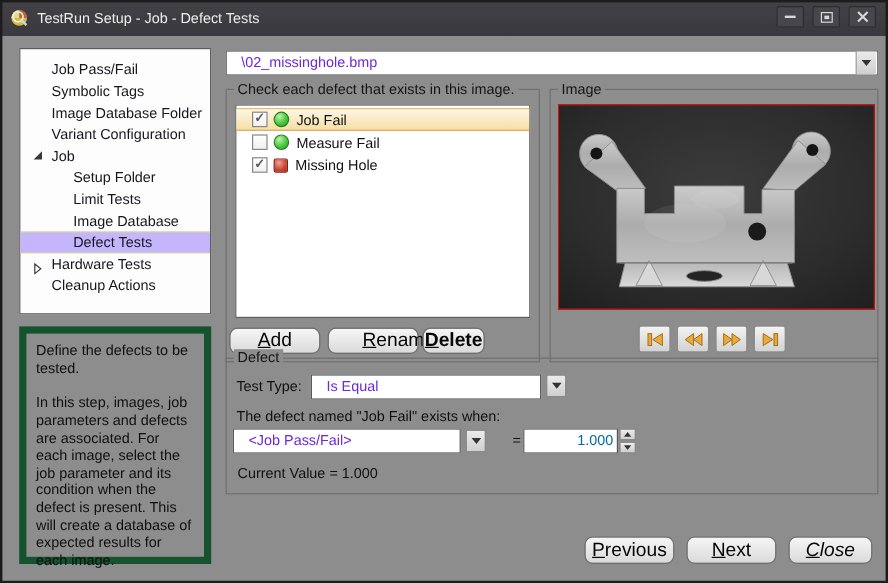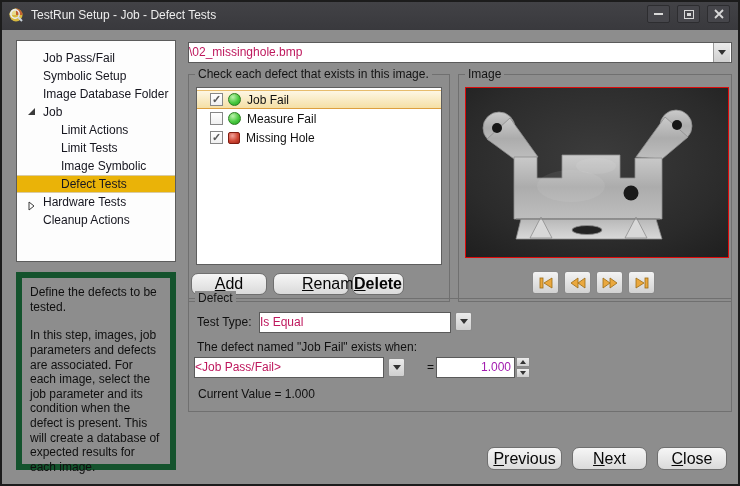--- a/index.html
+++ b/index.html
@@ -18,32 +18,32 @@
   .min-glyph { width:9px; height:2px; background:#d8d8d8; }
   .max-glyph { width:10px; height:9px; border:1px solid #d8d8d8; position:relative; }
   .max-glyph::after { content:""; position:absolute; left:2px; top:2px; width:4px; height:3px; background:#d8d8d8; }
 
   
   .nav-panel { position:absolute; left:16px; top:40px; width:160px; height:222px;
     background:#fdfdfd; border:1px solid #5c5c5c; padding-top:8px; }
   .nav-item { position:relative; height:18px; line-height:18px; font-size:12px; color:#16161f;
     padding-left:26px; white-space:nowrap; cursor:default; }
   .nav-item.lvl1 { padding-left:44px; }
-  .nav-item.sel { background:#eab308; border-top:1px solid #d9cba3; border-bottom:1px solid #d9cba3; line-height:16px; }
+  .nav-item.sel { background:#c4b5fd; border-top:1px solid #d9cba3; border-bottom:1px solid #d9cba3; line-height:16px; }
   .exp { position:absolute; left:11px; top:5px; }
   .exp-expanded { width:0; height:0; border-left:7px solid transparent; border-bottom:7px solid #3a3a3a; }
 
   
   .desc-box { position:absolute; left:16px; top:272px; width:160px; height:198px;
     border:6px solid #14532d; padding:7px 8px; font-size:12px; line-height:1.22; color:#0f0f0f; }
   .desc-box p + p { margin-top:14px; }
 
   
   .combo { position:absolute; background:#fff; border:1px solid #5a5a5a; height:21px; }
-  .combo-text { display:block; font-size:12px; line-height:19px; color:#be185d; padding-left:0;
+  .combo-text { display:block; font-size:12px; line-height:19px; color:#6d28d9; padding-left:12px;
     white-space:nowrap; overflow:hidden; }
   .drop-btn { position:absolute; width:17px; height:19px; background:linear-gradient(#ebebeb,#cfcfcf);
     border:1px solid #8a8a8a; border-radius:2px; display:flex; align-items:center; justify-content:center; }
   .combo .drop-btn { right:1px; top:0px; border:none; border-left:1px solid #9a9a9a; border-radius:0; height:19px; }
   .arr-down { width:0; height:0; border-left:4px solid transparent; border-right:4px solid transparent; border-top:5px solid #333; }
   .file-combo { left:188px; top:42px; width:544px; }
 
   
   .group { position:absolute; border:1px solid #707070; }
   .gtitle { position:absolute; top:-8px; left:6px; background:#8d8d8d; padding:0 3px; font-size:12px; color:#141414; white-space:nowrap; }
@@ -85,32 +85,32 @@
   
   .lbl { position:absolute; font-size:12px; color:#101010; }
   .lbl-tt { left:8px; top:13px; line-height:21px; }
   .combo-tt { left:70px; top:13px; width:192px; }
   .db-tt { left:266px; top:13px; }
   .lbl-cond { left:8px; top:41px; }
   .combo-param { left:5px; top:58px; width:190px; }
   .db-param { left:199px; top:59px; }
   .op { position:absolute; left:238px; top:58px; font-size:12px; line-height:21px; color:#101010; }
   .spinfield { position:absolute; left:247px; top:58px; width:79px; height:21px; background:#fff; border:1px solid #5a5a5a; }
-  .spinfield span { display:block; text-align:right; font-size:12px; line-height:19px; padding-right:3px; color:#a21caf; }
+  .spinfield span { display:block; text-align:right; font-size:12px; line-height:19px; padding-right:3px; color:#0369a1; }
   .spinner { position:absolute; left:327px; top:58px; width:14px; height:21px; display:flex; flex-direction:column; gap:1px; }
   .spinhalf { flex:1; background:linear-gradient(#ededed,#cecece); border:1px solid #8a8a8a;
     display:flex; align-items:center; justify-content:center; }
   .arr-up-s { width:0; height:0; border-left:3px solid transparent; border-right:3px solid transparent; border-bottom:4px solid #333; }
   .arr-down-s { width:0; height:0; border-left:3px solid transparent; border-right:3px solid transparent; border-top:4px solid #333; }
   .curval { position:absolute; left:9px; top:88px; font-size:12px; color:#101010; }
 
   
   .btn-previous { left:487px; top:447px; width:75px; height:23px; }
   .btn-next { left:572px; top:447px; width:75px; height:23px; }
-  .btn-close { left:657px; top:447px; width:70px; height:23px; }
+  .btn-close { left:657px; top:447px; width:70px; height:23px;font-style:italic; }
 </style>
 </head>
 <body>
 
 <div class="window">
 
   <div class="titlebar">
     <span class="app-icon">
       <svg width="16" height="16" viewBox="0 0 16 16">
         <circle cx="8" cy="8" r="6.5" fill="#d8b93f"></circle>
@@ -131,29 +131,30 @@
       <div class="winbtn">
         <svg width="10" height="10" viewBox="0 0 10 10">
           <path d="M1,1 L9,9 M9,1 L1,9" stroke="#d8d8d8" stroke-width="1.8"></path>
         </svg>
       </div>
     </div>
   </div>
 
   <div class="nav-panel">
     <div class="nav-item">Job Pass/Fail</div>
-    <div class="nav-item">Symbolic Setup</div>
+    <div class="nav-item">Symbolic Tags</div>
     <div class="nav-item">Image Database Folder</div>
+    <div class="nav-item">Variant Configuration</div>
     <div class="nav-item">
       <span class="exp exp-expanded"></span>
       <span>Job</span>
     </div>
-    <div class="nav-item lvl1">Limit Actions</div>
+    <div class="nav-item lvl1">Setup Folder</div>
     <div class="nav-item lvl1">Limit Tests</div>
-    <div class="nav-item lvl1">Image Symbolic</div>
+    <div class="nav-item lvl1">Image Database</div>
     <div class="nav-item lvl1 sel">Defect Tests</div>
     <div class="nav-item">
       <span class="exp">
         <svg width="7" height="10" viewBox="0 0 7 10">
             <path d="M1,1 L6,5 L1,9 Z" fill="none" stroke="#3a3a3a" stroke-width="1"></path>
           </svg>
       </span>
       <span>Hardware Tests</span>
     </div>
     <div class="nav-item">Cleanup Actions</div>

